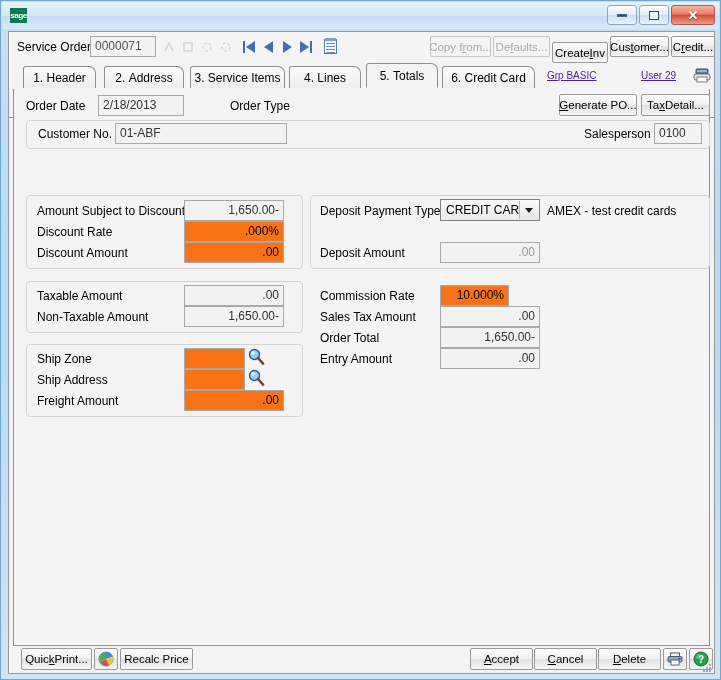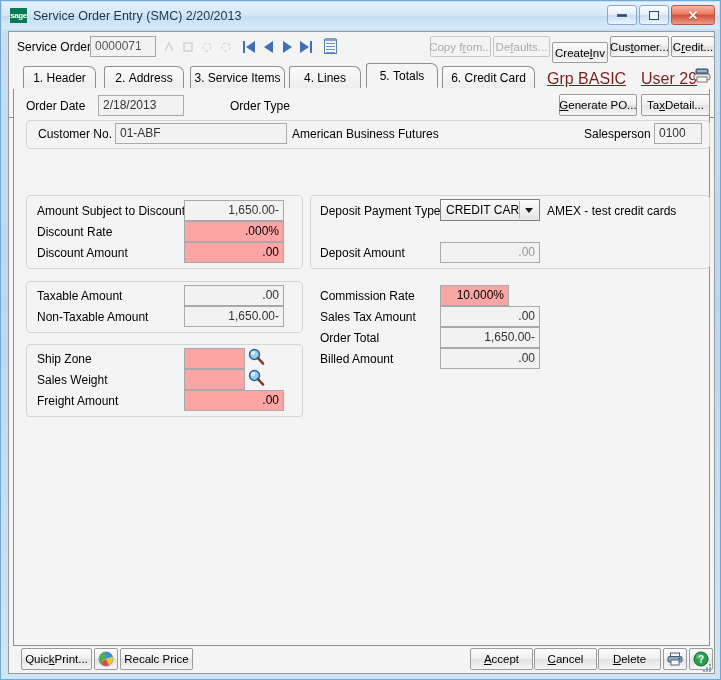--- a/index.html
+++ b/index.html
@@ -112,38 +112,38 @@
     white-space: nowrap;
   }
   .tab.active {
     top: 1px; height: 25px;
     background: #f4f4f4;
     border-bottom: 1px solid #f4f4f4;
     z-index: 5;
   }
   .tabline { position:absolute; left:0; top:55px; width:705px; height:1px; background:#8f8f8f; }
   .linklabel {
-    position: absolute; font-size: 16px; color: #7f1d1d;
+    position: absolute; font-size: 10px; color: #4c1d95;
     text-decoration: underline; font-family: "Liberation Sans", sans-serif;
     cursor: default;
   }
   .fax-ico{ position:absolute; left:691px; top:36px; width:18px;height:15px;}
 
   
   .panel {
     position: absolute; left: 4px; top: 57px;
     width: 697px; height: 557px;
     background: #f4f4f4;
     border: 1px solid #8f8f8f;
     border-top: none;
   }
   .fld {
     position: absolute; height: 21px;
     border: 1px solid #a9a9a9;
-    background: #fca5a5;
+    background: #f97316;
     font-size: 12px; color: #000;
     font-family: "Liberation Sans", sans-serif;
     padding: 2px 4px; line-height: 15px;
   }
   .fld.ro { background: #f2f2f2; color: #333; }
   .fld.dis { background: #f2f2f2; color: #9a9a9a; }
   .fld.num { text-align: right; }
 
   .gbox {
     position: absolute;
@@ -182,21 +182,20 @@
   .bbtn u { text-decoration: underline; }
   .resize-grip { position:absolute; right:2px; bottom:2px; width:12px; height:12px; }
 </style>
 </head>
 <body>
 
 <div class="window">
 
   <div class="titlebar">
     <div class="sage-logo">sage</div>
-    <div class="title-text">Service Order Entry (SMC) 2/20/2013</div>
     <div class="wbtns">
       <div class="wbtn">
           <div class="glyph-min"></div>
         </div>
       <div class="wbtn">
           <div class="glyph-max"></div>
         </div>
       <div class="wbtn close">
           <span class="glyph-x">✕</span>
         </div>
@@ -296,21 +295,20 @@
 
       <span class="lbl" style="position:absolute;left:12px;top:10px;">Order Date</span>
       <div class="fld ro" style="left:84px;top:6px;width:86px;">2/18/2013</div>
       <span class="lbl" style="position:absolute;left:216px;top:10px;">Order Type</span>
       <div class="tbtn" style="position:absolute;left:545px;top:5px;width:78px;height:22px;"><u>G</u>enerate PO...</div>
       <div class="tbtn" style="position:absolute;left:627px;top:5px;width:69px;height:22px;">Ta<u>x</u> Detail...</div>
 
       <div class="gbox" style="left:12px;top:31px;width:684px;height:29px;"></div>
       <span class="lbl" style="position:absolute;left:24px;top:38px;">Customer No.</span>
       <div class="fld ro" style="left:101px;top:34px;width:172px;">01-ABF</div>
-      <span class="lbl" style="position:absolute;left:278px;top:38px;">American Business Futures</span>
       <span class="lbl" style="position:absolute;left:570px;top:38px;">Salesperson</span>
       <div class="fld ro" style="left:640px;top:34px;width:48px;">0100</div>
 
       <div class="gbox" style="left:12px;top:106px;width:277px;height:74px;"></div>
       <span class="lbl" style="position:absolute;left:23px;top:115px;">Amount Subject to Discount</span>
       <div class="fld ro num" style="left:170px;top:111px;width:100px;">1,650.00-</div>
       <span class="lbl" style="position:absolute;left:23px;top:136px;">Discount Rate</span>
       <div class="fld num" style="left:170px;top:132px;width:100px;">.000%</div>
       <span class="lbl" style="position:absolute;left:23px;top:157px;">Discount Amount</span>
       <div class="fld num" style="left:170px;top:153px;width:100px;">.00</div>
@@ -324,21 +322,21 @@
       <div class="gbox" style="left:12px;top:255px;width:277px;height:73px;"></div>
       <span class="lbl" style="position:absolute;left:23px;top:263px;">Ship Zone</span>
       <div class="fld" style="left:170px;top:259px;width:61px;"></div>
       <div class="mag" style="left:234px;top:259px;">
         <svg width="17" height="17" viewBox="0 0 17 17">
           <circle cx="6.5" cy="6.5" r="5" fill="#8fd0f5" stroke="#2a5d92" stroke-width="1.4"></circle>
           <circle cx="5" cy="5" r="2" fill="#e8f6ff" opacity=".85"></circle>
           <line x1="10" y1="10" x2="15" y2="15.5" stroke="#7b3b22" stroke-width="2.6" stroke-linecap="round"></line>
         </svg>
       </div>
-      <span class="lbl" style="position:absolute;left:23px;top:284px;">Sales Weight</span>
+      <span class="lbl" style="position:absolute;left:23px;top:284px;">Ship Address</span>
       <div class="fld" style="left:170px;top:280px;width:61px;"></div>
       <div class="mag" style="left:234px;top:280px;">
         <svg width="17" height="17" viewBox="0 0 17 17">
           <circle cx="6.5" cy="6.5" r="5" fill="#8fd0f5" stroke="#2a5d92" stroke-width="1.4"></circle>
           <circle cx="5" cy="5" r="2" fill="#e8f6ff" opacity=".85"></circle>
           <line x1="10" y1="10" x2="15" y2="15.5" stroke="#7b3b22" stroke-width="2.6" stroke-linecap="round"></line>
         </svg>
       </div>
       <span class="lbl" style="position:absolute;left:23px;top:305px;">Freight Amount</span>
       <div class="fld num" style="left:170px;top:301px;width:100px;">.00</div>
@@ -354,21 +352,21 @@
       <span class="lbl" style="position:absolute;left:533px;top:115px;">AMEX  - test credit cards</span>
       <span class="lbl" style="position:absolute;left:306px;top:157px;">Deposit Amount</span>
       <div class="fld dis num" style="left:426px;top:153px;width:100px;">.00</div>
 
       <span class="lbl" style="position:absolute;left:306px;top:200px;">Commission Rate</span>
       <div class="fld num" style="left:426px;top:196px;width:69px;">10.000%</div>
       <span class="lbl" style="position:absolute;left:306px;top:221px;">Sales Tax Amount</span>
       <div class="fld ro num" style="left:426px;top:217px;width:100px;">.00</div>
       <span class="lbl" style="position:absolute;left:306px;top:242px;">Order Total</span>
       <div class="fld ro num" style="left:426px;top:238px;width:100px;">1,650.00-</div>
-      <span class="lbl" style="position:absolute;left:306px;top:263px;">Billed Amount</span>
+      <span class="lbl" style="position:absolute;left:306px;top:263px;">Entry Amount</span>
       <div class="fld ro num" style="left:426px;top:259px;width:100px;">.00</div>
 
     </div>
 
     <div class="bottombar">
       <div class="bbtn" style="left:12px;top:0px;width:71px;">Quic<u>k</u> Print...</div>
       <div class="bbtn" style="left:85px;top:0px;width:24px;">
         <svg width="16" height="16" viewBox="0 0 16 16">
           <circle cx="8" cy="8" r="7" fill="#eef4fa" stroke="#5d7fa3"></circle>
           <path d="M8 8 L8 1 A7 7 0 0 1 14.6 5.8 Z" fill="#3c8fdc"></path>

